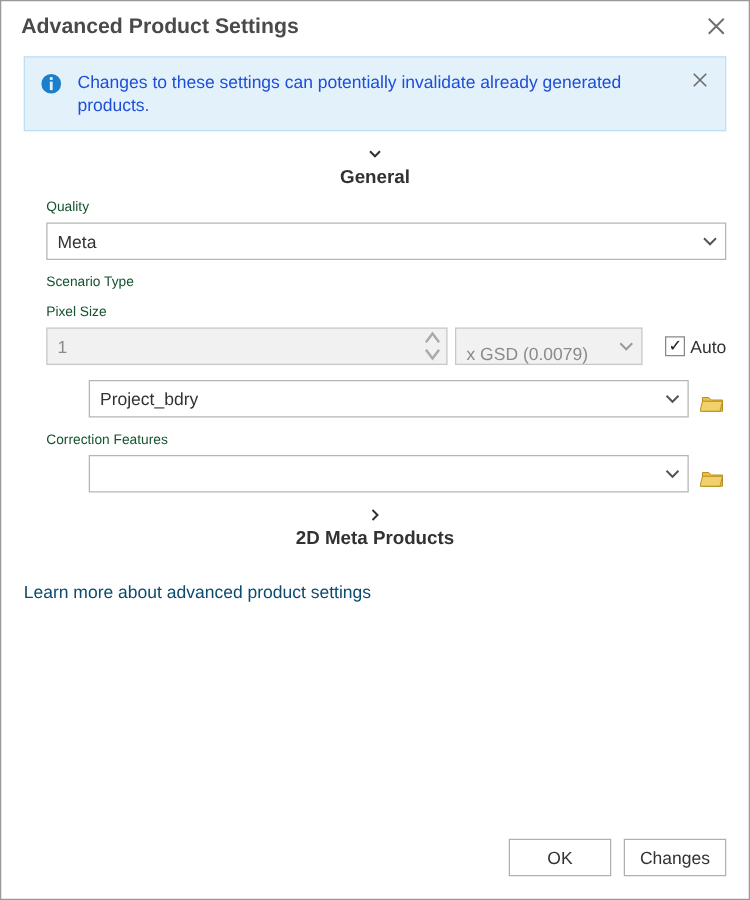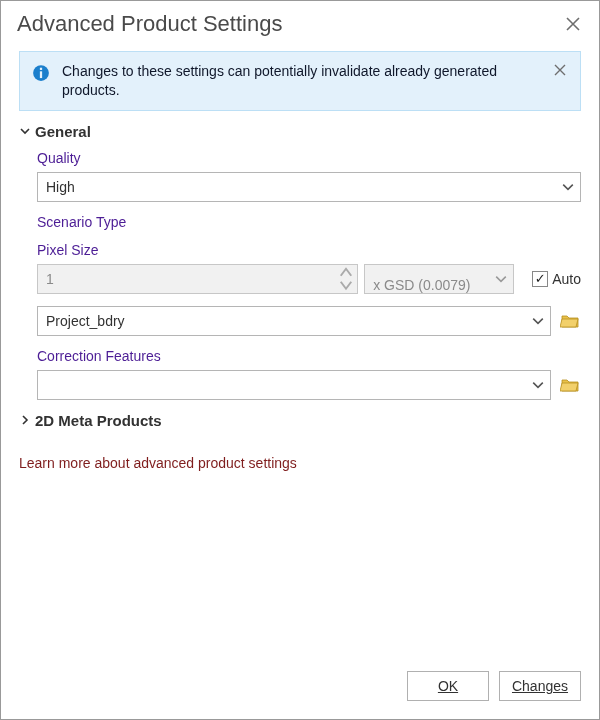--- a/index.html
+++ b/index.html
@@ -1,50 +1,50 @@
 <!DOCTYPE html>
 <html><head>
 <meta charset="utf-8">
 <style>
 * { box-sizing: border-box; margin: 0; padding: 0; }
 body { font-family: "Segoe UI", Arial, sans-serif; font-size: 14px; color: #323232; background: #fff; }
 .dialog { width: 600px; height: 720px; border: 1px solid #999; display: flex; flex-direction: column; }
 .title-bar { display: flex; align-items: center; justify-content: space-between; padding: 10px 16px 8px 16px; }
-.title-bar h1 { font-size: 22px; font-weight: 400; color: #4a4a4a; }
+.title-bar h1 { font-size: 17px; font-weight: 700; color: #4a4a4a; }
 .title-close { width: 20px; height: 20px; display: flex; align-items: center; justify-content: center; cursor: pointer; color: #6e6e6e; }
 .title-close svg { width: 14px; height: 14px; }
 .content { flex: 1; overflow: auto; padding: 0 18px; }
 .alert { background: #e3f1fb; border: 1px solid #bcdff5; display: flex; align-items: flex-start; padding: 10px 12px; margin: 6px 0 12px 0; gap: 12px; }
 .alert-icon { flex: 0 0 auto; width: 18px; height: 18px; display: flex; align-items: center; justify-content: center; color: #1b7fcc; margin-top: 2px; }
-.alert-msg { flex: 1; font-size: 14px; color: #0f172a; line-height: 1.35; }
+.alert-msg { flex: 1; font-size: 14px; color: #1d4ed8; line-height: 1.35; }
 .alert-close { flex: 0 0 auto; width: 16px; height: 16px; display: flex; align-items: center; justify-content: center; cursor: pointer; color: #6e6e6e; }
 .alert-close svg { width: 12px; height: 12px; }
-.section-header { display: flex; align-items: center; gap: 4px; font-weight: 600; font-size: 15px; margin: 6px 0 10px 0; cursor: pointer; }
+.section-header { display: flex; align-items: center; gap: 4px; font-weight: 600; font-size: 15px; margin: 6px 0 10px 0; cursor: pointer; flex-direction: column; }
 .chevron { width: 12px; height: 12px; display: inline-flex; align-items: center; justify-content: center; }
 .chevron svg { width: 10px; height: 10px; }
 .section-body { padding-left: 18px; }
 .field { margin-bottom: 12px; }
-.field-label { font-size: 14px; color: #4c1d95; margin-bottom: 6px; }
+.field-label { font-size: 11px; color: #14532d; margin-bottom: 6px; }
 .combo { position: relative; width: 100%; height: 30px; border: 1px solid #b5b5b5; background: #fff; display: flex; align-items: center; padding: 0 26px 0 8px; font-size: 14px; cursor: pointer; }
 .combo .caret { position: absolute; right: 6px; top: 50%; transform: translateY(-50%); width: 12px; height: 12px; display: flex; align-items: center; justify-content: center; color: #555; }
 .pixel-row { display: flex; align-items: center; gap: 6px; }
 .spinner { position: relative; flex: 1; height: 30px; border: 1px solid #c7c7c7; background: #f1f1f1; color: #8a8a8a; display: flex; align-items: center; padding: 0 26px 0 8px; font-size: 14px; }
 .spinner .spin-btns { position: absolute; right: 4px; top: 2px; bottom: 2px; width: 14px; display: flex; flex-direction: column; justify-content: space-between; }
 .spin-btn { width: 14px; height: 11px; display: flex; align-items: center; justify-content: center; color: #aaa; }
 .unit-combo { position: relative; width: 150px; height: 30px; border: 1px solid #c7c7c7; background: #f1f1f1; color: #8a8a8a; display: flex; align-items: center; padding: 13px 22px 0 8px; font-size: 14px; }
 .unit-combo .caret { position: absolute; right: 6px; top: 50%; transform: translateY(-50%); width: 12px; height: 12px; display: flex; align-items: center; justify-content: center; color: #999; }
 .auto-check { display: flex; align-items: center; gap: 4px; font-size: 14px; cursor: pointer; padding-left: 12px; }
 .checkbox { width: 16px; height: 16px; border: 1px solid #888; background: #fff; display: flex; align-items: center; justify-content: center; }
 .checkbox.checked::after { content: "✓"; font-size: 13px; line-height: 1; color: #222; }
-.row-with-folder { display: flex; align-items: center; gap: 8px; }
+.row-with-folder { display: flex; align-items: flex-end; gap: 8px; margin-left: 34px; }
 .row-with-folder .combo { flex: 1; }
 .folder-btn { width: 22px; height: 22px; display: flex; align-items: center; justify-content: center; cursor: pointer; color: #c99a1e; }
 .folder-btn svg { width: 20px; height: 20px; }
-.link { color: #7f1d1d; font-size: 14px; margin: 16px 0 0 0; cursor: pointer; display: inline-block; }
-.button-bar { display: flex; justify-content: flex-end; gap: 10px; padding: 14px 18px 18px 18px; text-decoration: underline; }
+.link { color: #0c4a6e; font-size: 14px; margin: 16px 0 0 0; cursor: pointer; display: inline-block; }
+.button-bar { display: flex; justify-content: flex-end; gap: 10px; padding: 14px 18px 18px 18px; }
 .btn { min-width: 82px; height: 30px; border: 1px solid #b0b0b0; background: #fff; font-size: 14px; color: #323232; display: flex; align-items: center; justify-content: center; cursor: pointer; }
 </style>
 </head>
 <body>
 
 <div class="dialog">
 
   <div class="title-bar">
     <h1>Advanced Product Settings</h1>
     <div class="title-close">
@@ -80,21 +80,21 @@
           </svg>
       </span>
       <span>General</span>
     </div>
 
     <div class="section-body">
 
       <div class="field">
         <div class="field-label">Quality</div>
         <div class="combo">
-          <span>High</span>
+          <span>Meta</span>
           <span class="caret">
               <svg viewBox="0 0 10 10">
                 <path d="M1 3 L5 7 L9 3" stroke="currentColor" stroke-width="1.3" fill="none"></path>
               </svg>
             </span>
         </div>
       </div>
 
       <div class="field">
         <div class="field-label">Scenario Type</div>

